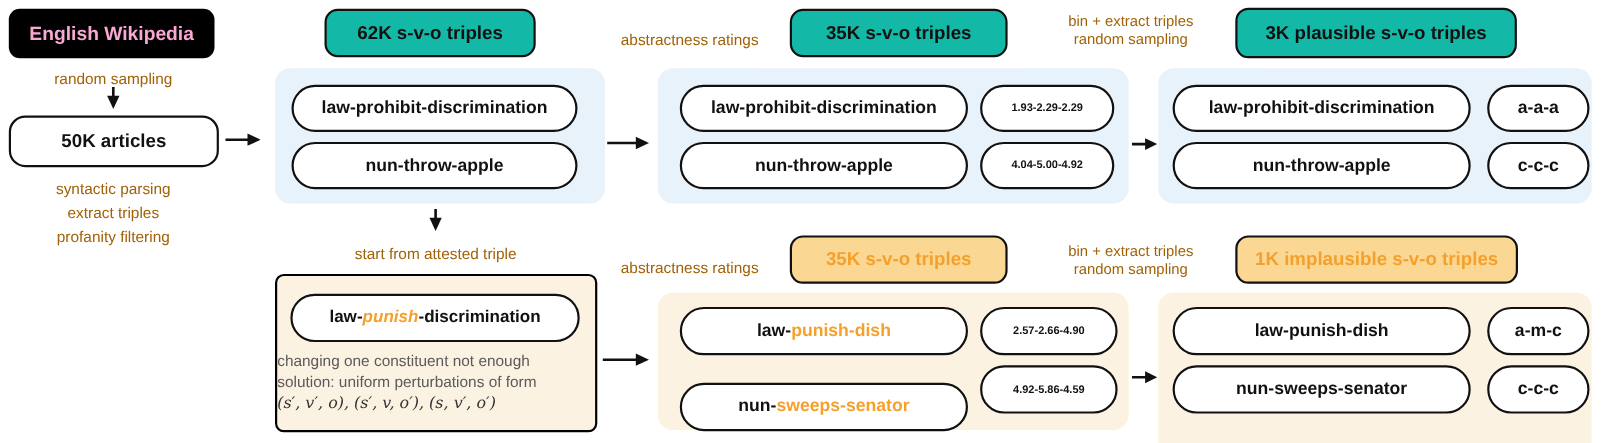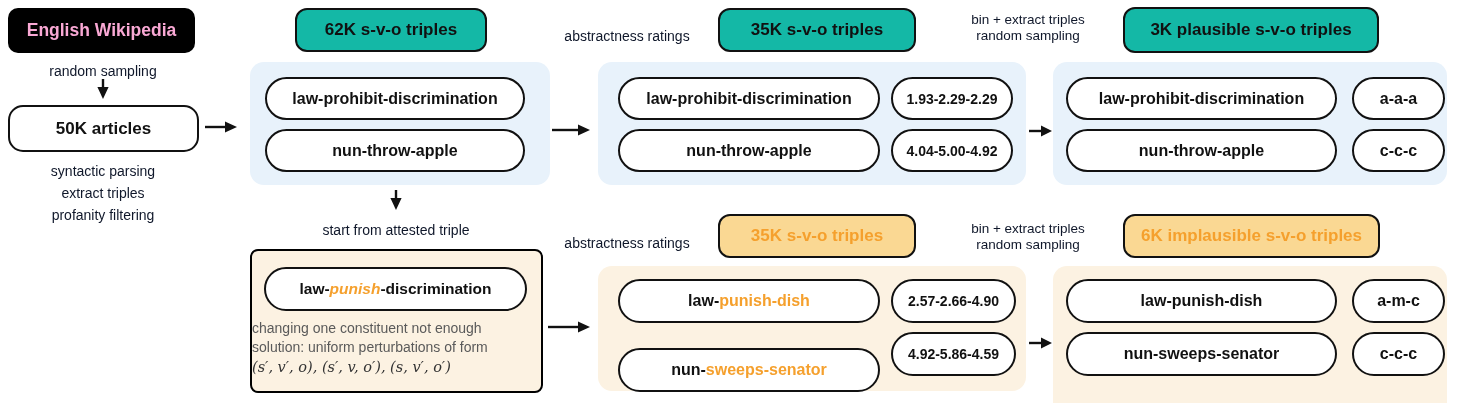--- a/index.html
+++ b/index.html
@@ -19,24 +19,24 @@
   .panel.cream{background:#fcf2e2;}
   .creambox{
     position:absolute;box-sizing:border-box;background:#fcf2e2;
     border:2.5px solid #000;border-radius:8px;
   }
   .pill{
     position:absolute;box-sizing:border-box;background:#fff;border:2.3px solid #111;
     border-radius:24px;display:flex;align-items:center;justify-content:center;
     font-weight:bold;font-size:16px;white-space:nowrap;
   }
-  .pill.rating{font-size:14px;}
+  .pill.rating{font-size:10px;}
   .pill.big{font-size:17px;border-radius:15px;border-width:2.5px;}
   .graylabel{
-    position:absolute;box-sizing:border-box;color:#0f172a;font-size:14px;
+    position:absolute;box-sizing:border-box;color:#a16207;font-size:14px;
     text-align:center;white-space:nowrap;line-height:22px;
   }
   .graylabel.small{font-size:13.5px;line-height:15.5px;}
   .orange{color:#f5a02d;}
   .orange.ital{font-style:italic;}
   .note{
     position:absolute;box-sizing:border-box;color:#5a5a5a;font-size:14px;
     text-align:left;line-height:19px;white-space:nowrap;
   }
   .note .math{
@@ -161,21 +161,21 @@
   <div class="graylabel small" style="left:938px;top:221px;width:180px">
     <div>bin + extract triples</div>
     <div>random sampling</div>
   </div>
 
   <svg class="arrow" style="left:1029px;top:335px" width="23" height="16" viewBox="0 0 23 16">
     <line x1="0" y1="8" x2="13" y2="8"></line>
       <polygon points="23,8 12,2.6 12,13.4"></polygon>
   </svg>
 
-  <div class="badge orange" style="left:1123px;top:214px;width:257px;height:44px">6K implausible s-v-o triples</div>
+  <div class="badge orange" style="left:1123px;top:214px;width:257px;height:44px">1K implausible s-v-o triples</div>
 
   <div class="panel cream" style="left:1053px;top:266px;width:394px;height:158px">
     <div class="pill" style="left:13px;top:13px;width:271px;height:44px">law-punish-dish</div>
     <div class="pill" style="left:299px;top:13px;width:93px;height:44px">a-m-c</div>
     <div class="pill" style="left:13px;top:66px;width:271px;height:44px">nun-sweeps-senator</div>
     <div class="pill" style="left:299px;top:66px;width:93px;height:44px">c-c-c</div>
   </div>
 
 </div>
 

